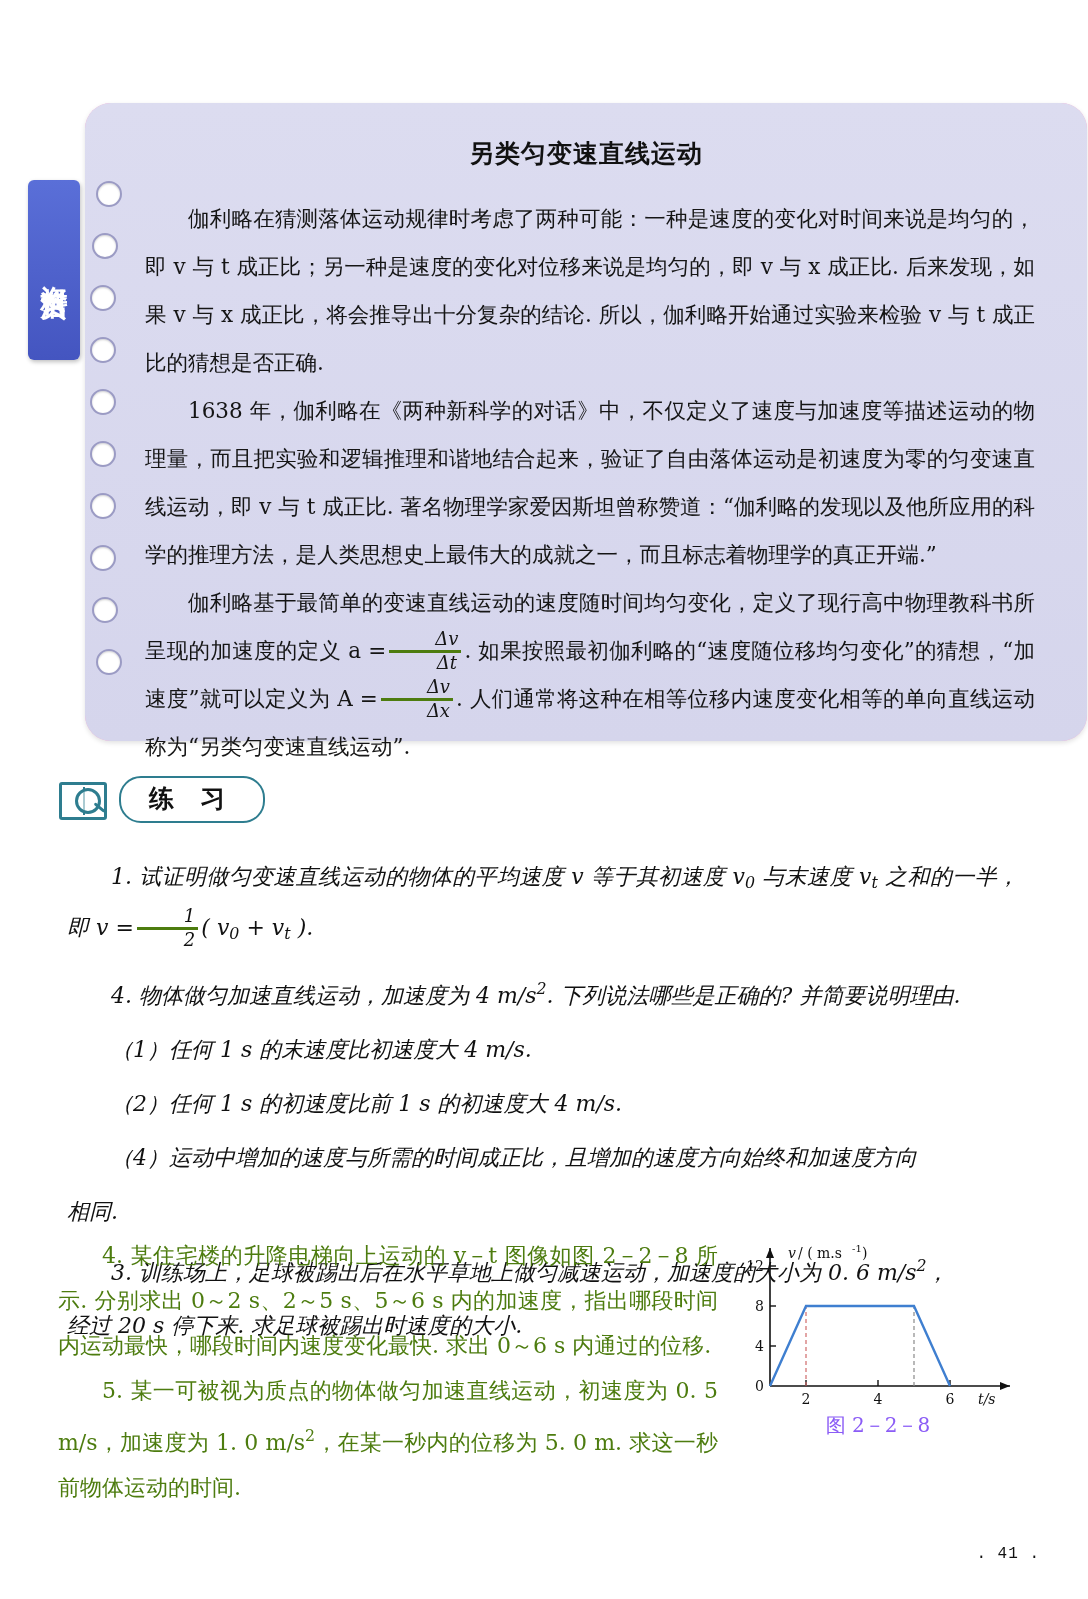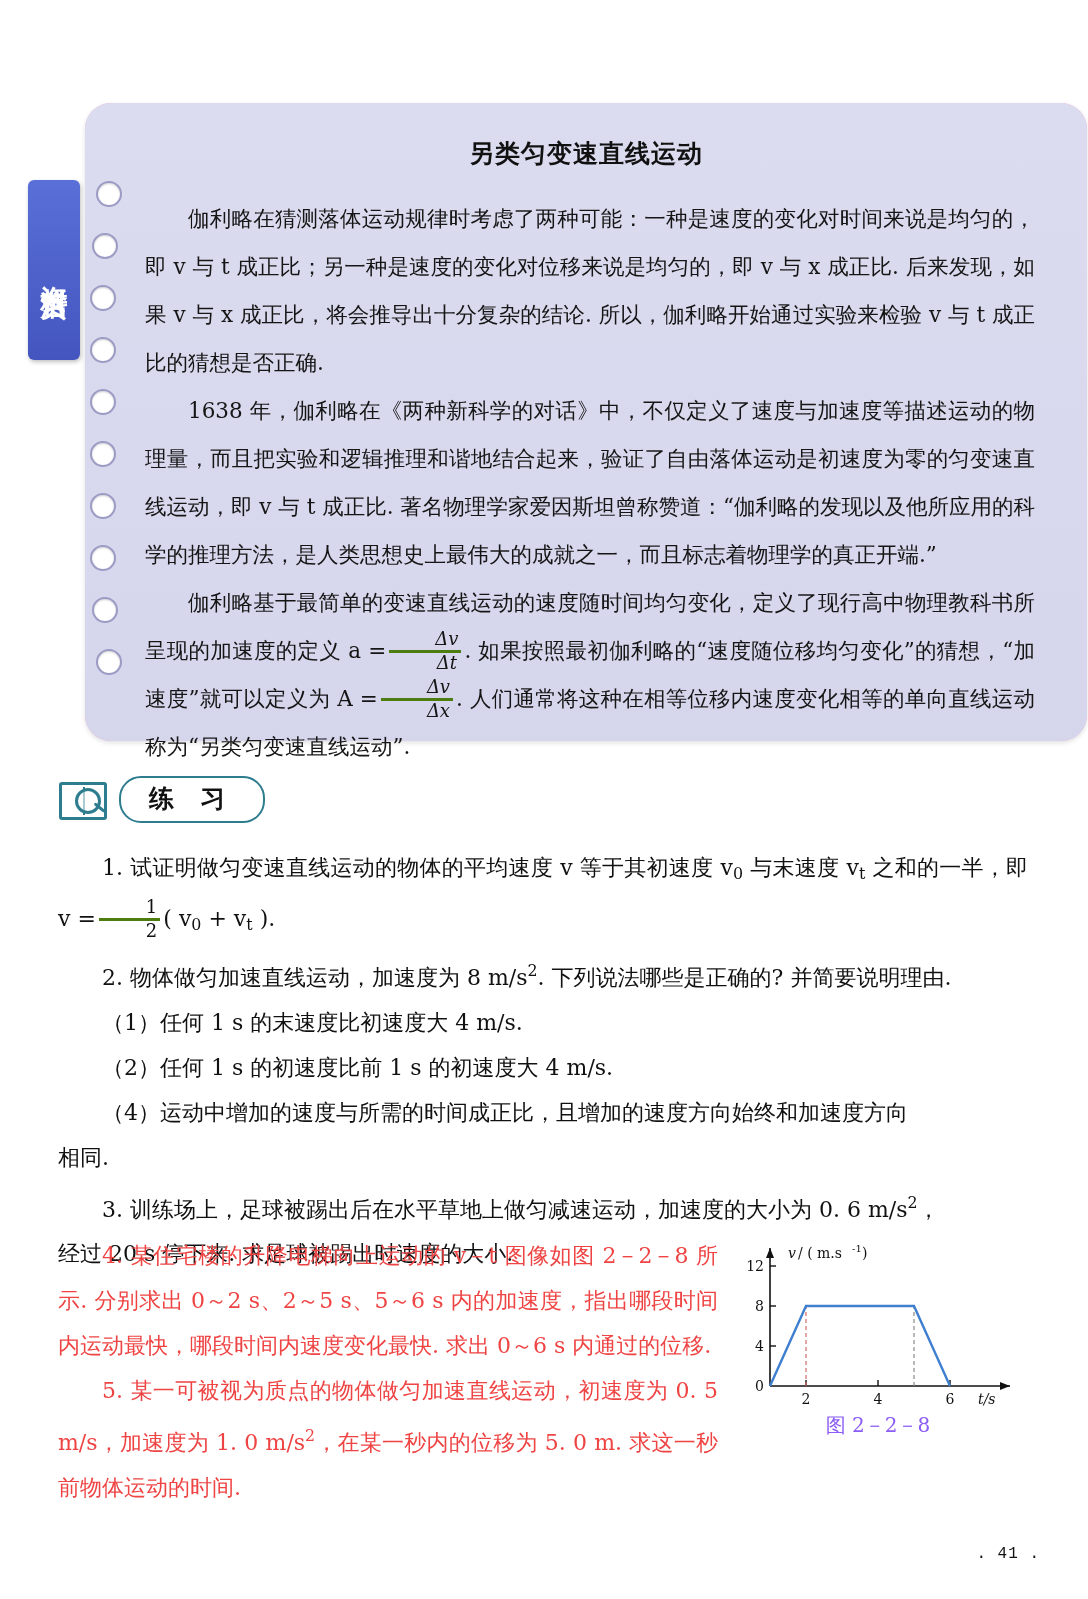--- a/index.html
+++ b/index.html
@@ -179,35 +179,35 @@
     position: absolute;
     left: 58px;
     top: 845px;
     width: 970px;
     font-size: 22px;
     line-height: 45px;
     font-family: "DejaVu Serif", serif;
     color: #111;
     text-align: justify;
   }
-  .ex-body p { margin: 0; text-indent: 2em; }
+  .ex-body p { margin: 9px; text-indent: 2em; font-style: italic; }
   .ex-body p.noind { text-indent: 0; }
   .sub { font-size: .72em; vertical-align: -0.28em; }
   .sup { font-size: .72em; vertical-align: 0.55em; }
 
   
   .q45 {
     position: absolute;
     left: 58px;
     top: 1233px;
     width: 660px;
     font-size: 22px;
     line-height: 45px;
     font-family: "DejaVu Serif", serif;
-    color: #ef4444;
+    color: #4d7c0f;
     text-align: justify;
   }
   .q45 p { margin: 0; text-indent: 2em; }
 
   
   .figure {
     position: absolute;
     left: 728px;
     top: 1236px;
     width: 300px;
@@ -273,21 +273,21 @@
     <div class="handle"></div>
   </div>
   <div class="ex-pill">练 习</div>
 </div>
 
 <div class="ex-body">
   <p>
     <span>1. 试证明做匀变速直线运动的物体的平均速度 v 等于其初速度 v</span><span class="sub">0</span><span> 与末速度 v</span><span class="sub">t</span><span> 之和的一半，即 v =</span><span class="frac"><span class="num">1</span><span class="den">2</span></span><span>( v</span><span class="sub">0</span><span> + v</span><span class="sub">t</span><span> ).</span>
   </p>
   <p>
-    <span>2. 物体做匀加速直线运动，加速度为 8 m/s</span><span class="sup">2</span><span>. 下列说法哪些是正确的? 并简要说明理由.</span>
+    <span>4. 物体做匀加速直线运动，加速度为 4 m/s</span><span class="sup">2</span><span>. 下列说法哪些是正确的? 并简要说明理由.</span>
   </p>
   <p><span>（1）任何 1 s 的末速度比初速度大 4 m/s.</span></p>
   <p><span>（2）任何 1 s 的初速度比前 1 s 的初速度大 4 m/s.</span></p>
   <p><span>（4）运动中增加的速度与所需的时间成正比，且增加的速度方向始终和加速度方向</span></p>
   <p class="noind"><span>相同.</span></p>
   <p>
     <span>3. 训练场上，足球被踢出后在水平草地上做匀减速运动，加速度的大小为 0. 6 m/s</span><span class="sup">2</span><span>，</span>
   </p>
   <p class="noind"><span>经过 20 s 停下来. 求足球被踢出时速度的大小.</span></p>
 </div>

